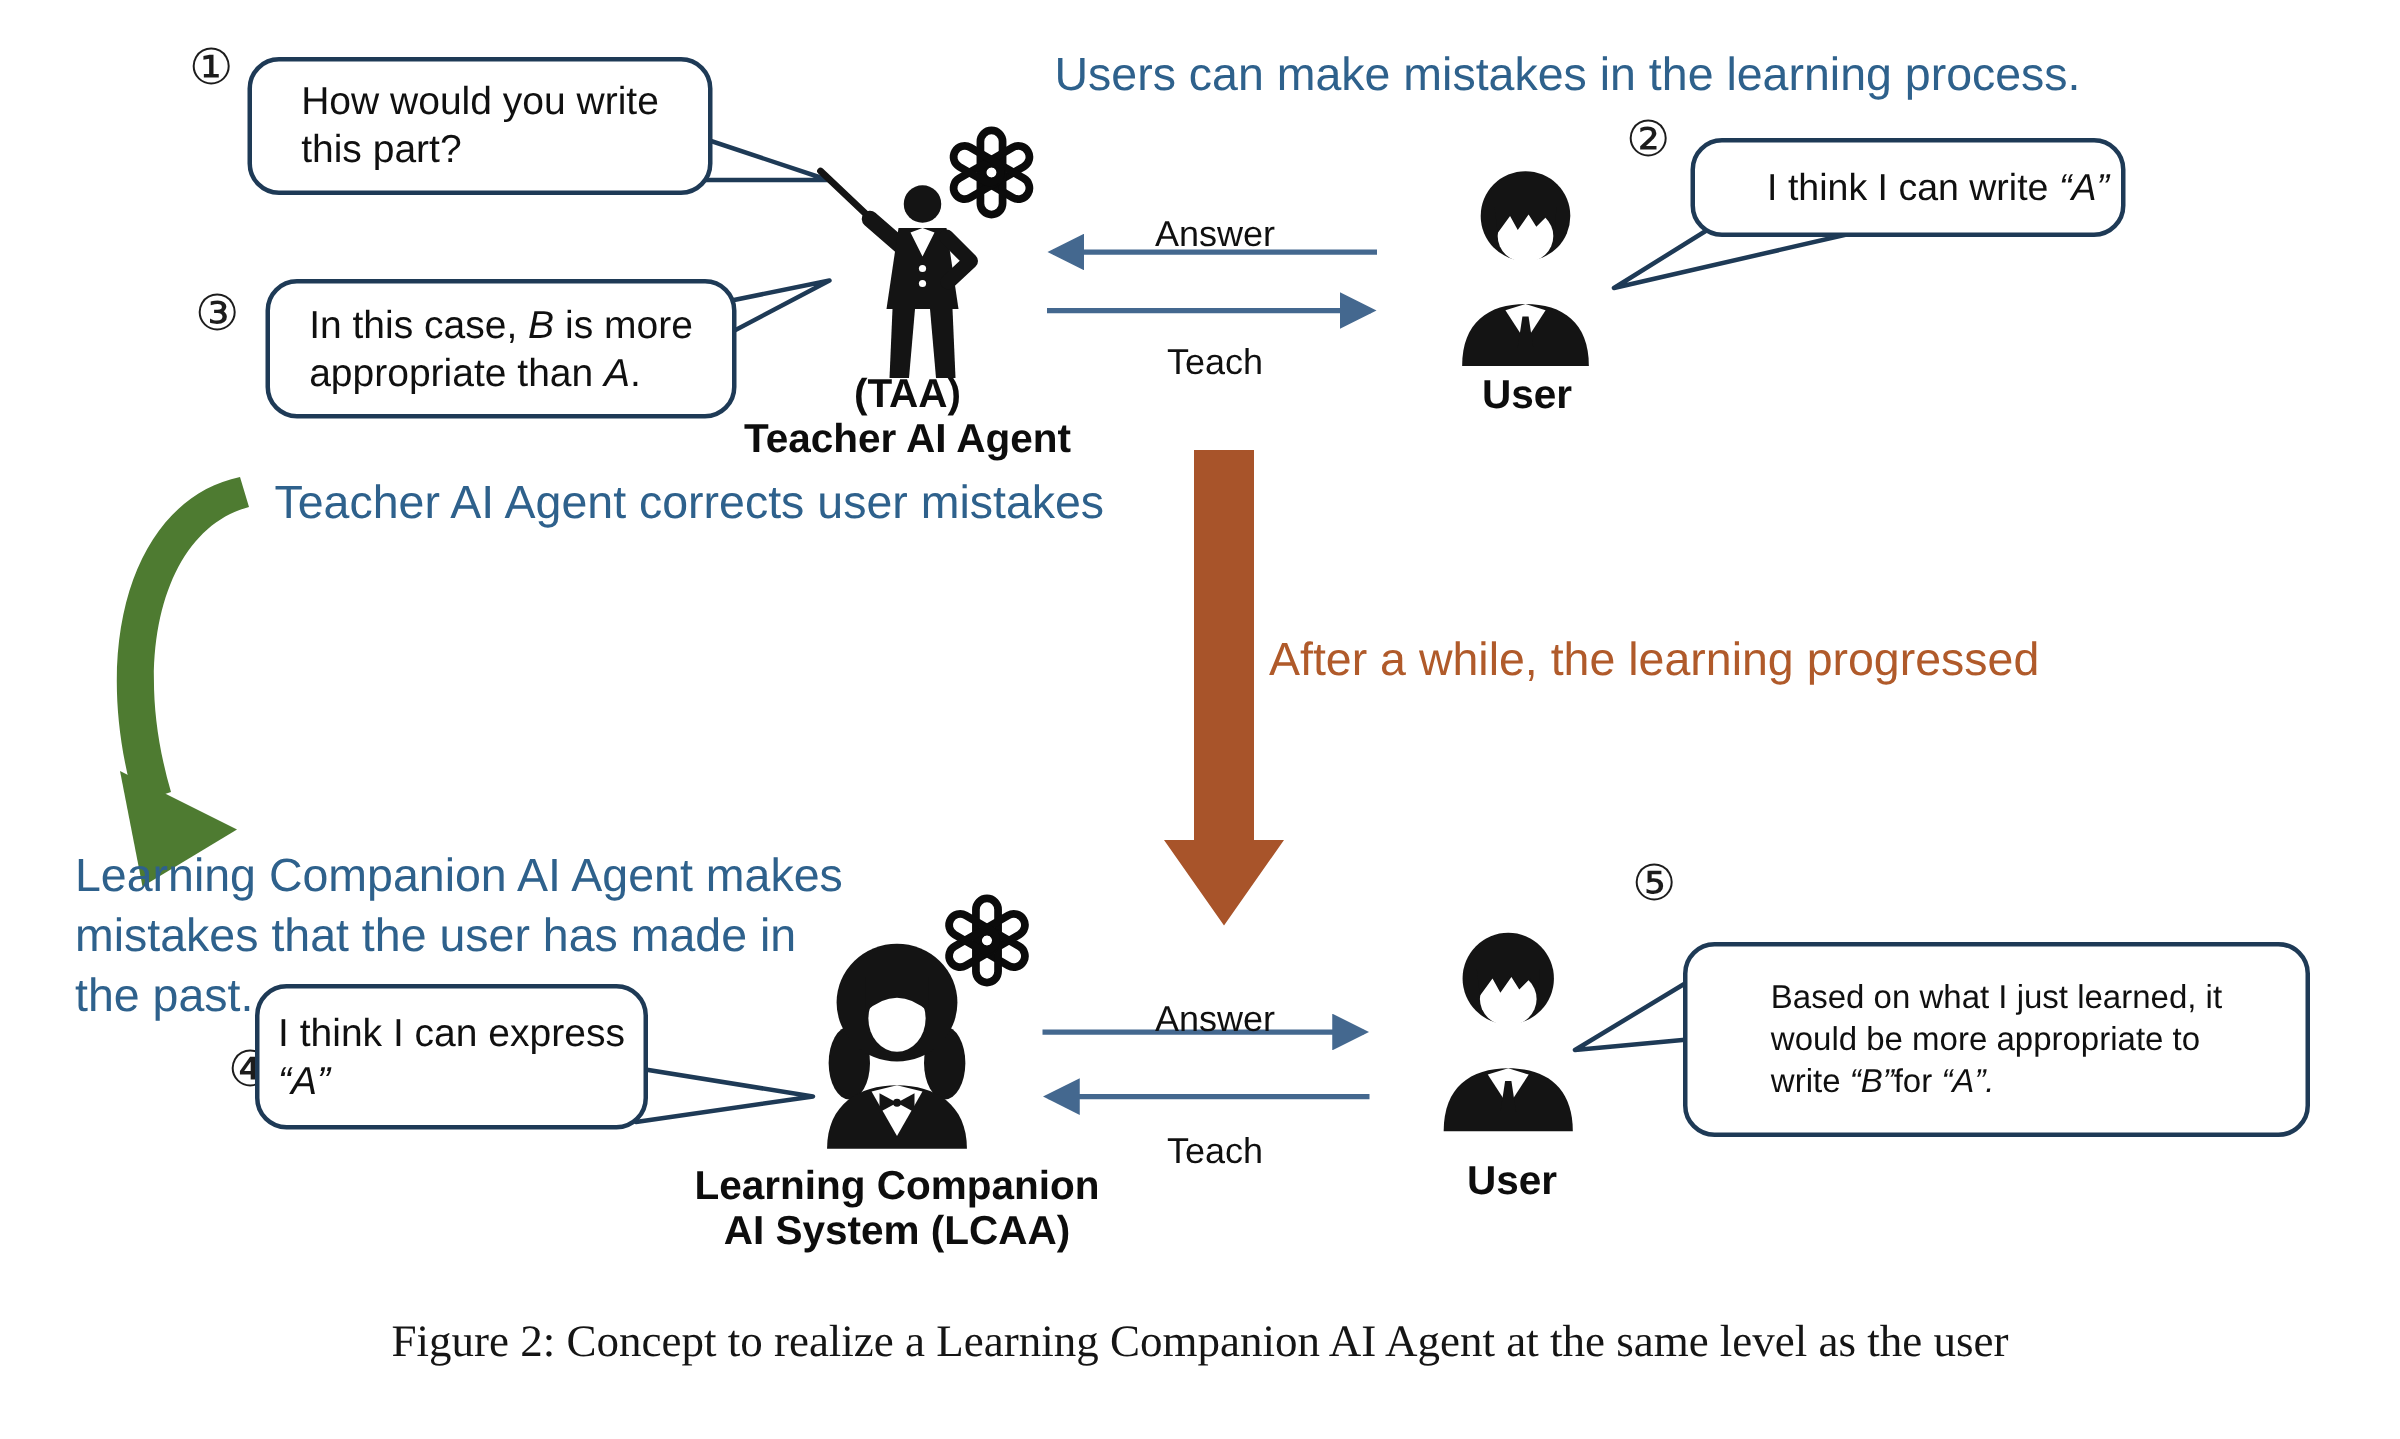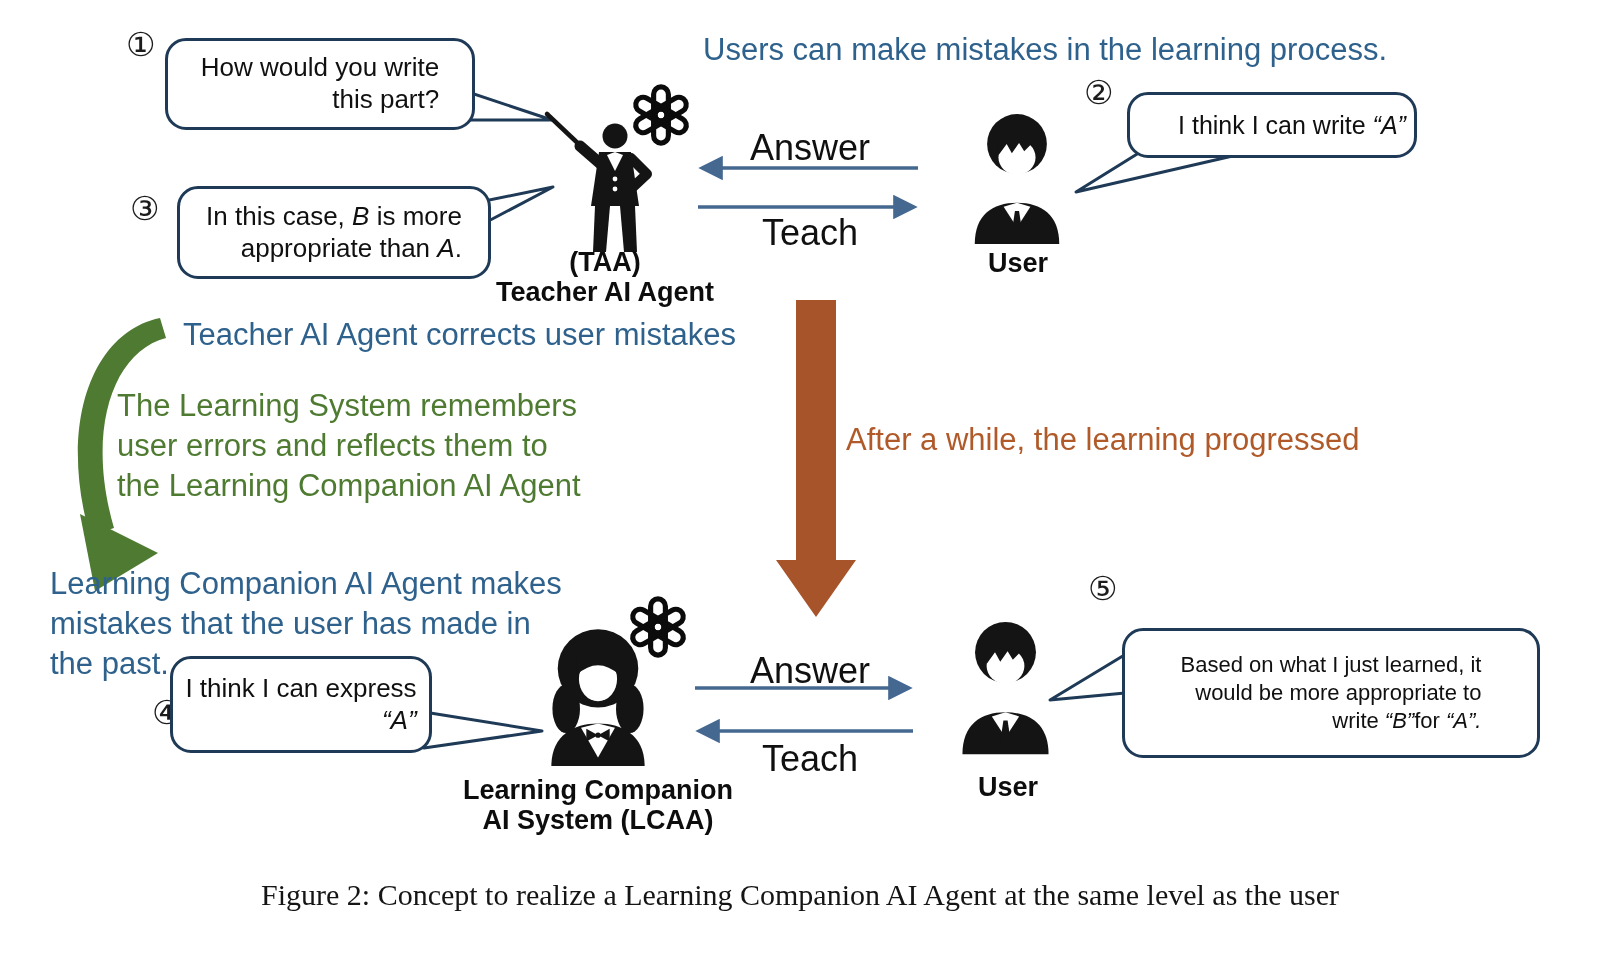--- a/index.html
+++ b/index.html
@@ -6,30 +6,30 @@
   #stage{
     position:relative;width:1600px;height:959px;background:#fff;overflow:hidden;
     font-family:"Liberation Sans","DejaVu Sans",sans-serif;color:#141414;
   }
   #fx{position:absolute;left:0;top:0;z-index:1;}
   .abs{position:absolute;z-index:2;}
   .num{font-family:"DejaVu Sans",sans-serif;font-size:33px;color:#1c1c1c;line-height:1;}
   .bubble{
     box-sizing:border-box;background:#fff;border:3px solid var(--bubble_border);
     border-radius:21px;display:flex;align-items:center;justify-content:center;
-    text-align:right;font-size:26px;line-height:1.22;color:#101010;z-index:3;
+    text-align:left;font-size:26px;line-height:1.22;color:#101010;z-index:3;
   }
   .bubble .bubble-text{white-space:pre-line;}
   .it{font-style:italic;}
   .note{font-size:31px;white-space:pre-line;line-height:40px;}
   .blue{color:var(--blue);}
   .green{color:var(--green);}
   .brown{color:var(--brown_text);}
   .agent-label{font-weight:bold;font-size:27px;line-height:30px;text-align:center;color:#0d0d0d;}
-  .arrow-label{font-size:36px;text-align:center;color:#101010;}
+  .arrow-label{font-size:24px;text-align:center;color:#101010;margin-top:16px;}
   .caption{font-family:"Liberation Serif","DejaVu Serif",serif;font-size:30px;text-align:center;color:#151515;}
   
   .arrow-line{stroke:var(--arrow_blue);stroke-width:3.5;fill:none;}
   .ah-fill{fill:var(--arrow_blue);}
   .tail{fill:#fff;stroke:var(--bubble_border);stroke-width:3;stroke-linejoin:round;}
   .big-arrow{fill:var(--brown_arrow);}
   .green-arrow{fill:var(--green);}
   .ink{fill:var(--ink);}
   .ink-stroke{stroke:var(--ink);}
   .paper{fill:#fff;}
@@ -124,23 +124,20 @@
     <path class="ink" d="M32,44 L40,33 L45,42 L52,32 L57,40 L64,33 L69,43 L70,27 L30,27 Z"></path>
     <path class="ink" d="M9,130 C9,102 26,90 50,90 C74,90 91,102 91,130 Z"></path>
     <path class="paper" d="M50,90 L37,94 L50,114 L63,94 Z"></path>
     <path class="ink" d="M48,98 L52,98 L55,118 L45,118 Z"></path>
   </svg>
 
   <div class="abs agent-label" style="left:968px;top:248px;width:100px;">User</div>
 
   <div class="abs note blue" style="left:183px;top:315px;white-space:nowrap;">Teacher AI Agent corrects user mistakes</div>
 
-  <div class="abs note green" style="left:117px;top:386px;">The Learning System remembers
-user errors and reflects them to
-the Learning Companion AI Agent</div>
 
   <div class="abs note brown" style="left:846px;top:420px;white-space:nowrap;">After a while, the learning progressed</div>
 
   <div class="abs note blue" style="left:50px;top:564px;">Learning Companion AI Agent makes
 mistakes that the user has made in
 the past.</div>
 
   <div class="abs num" style="left:152px;top:696px;">④</div>
 
   <div class="abs bubble" style="left:170px;top:656px;width:262px;height:97px;">

